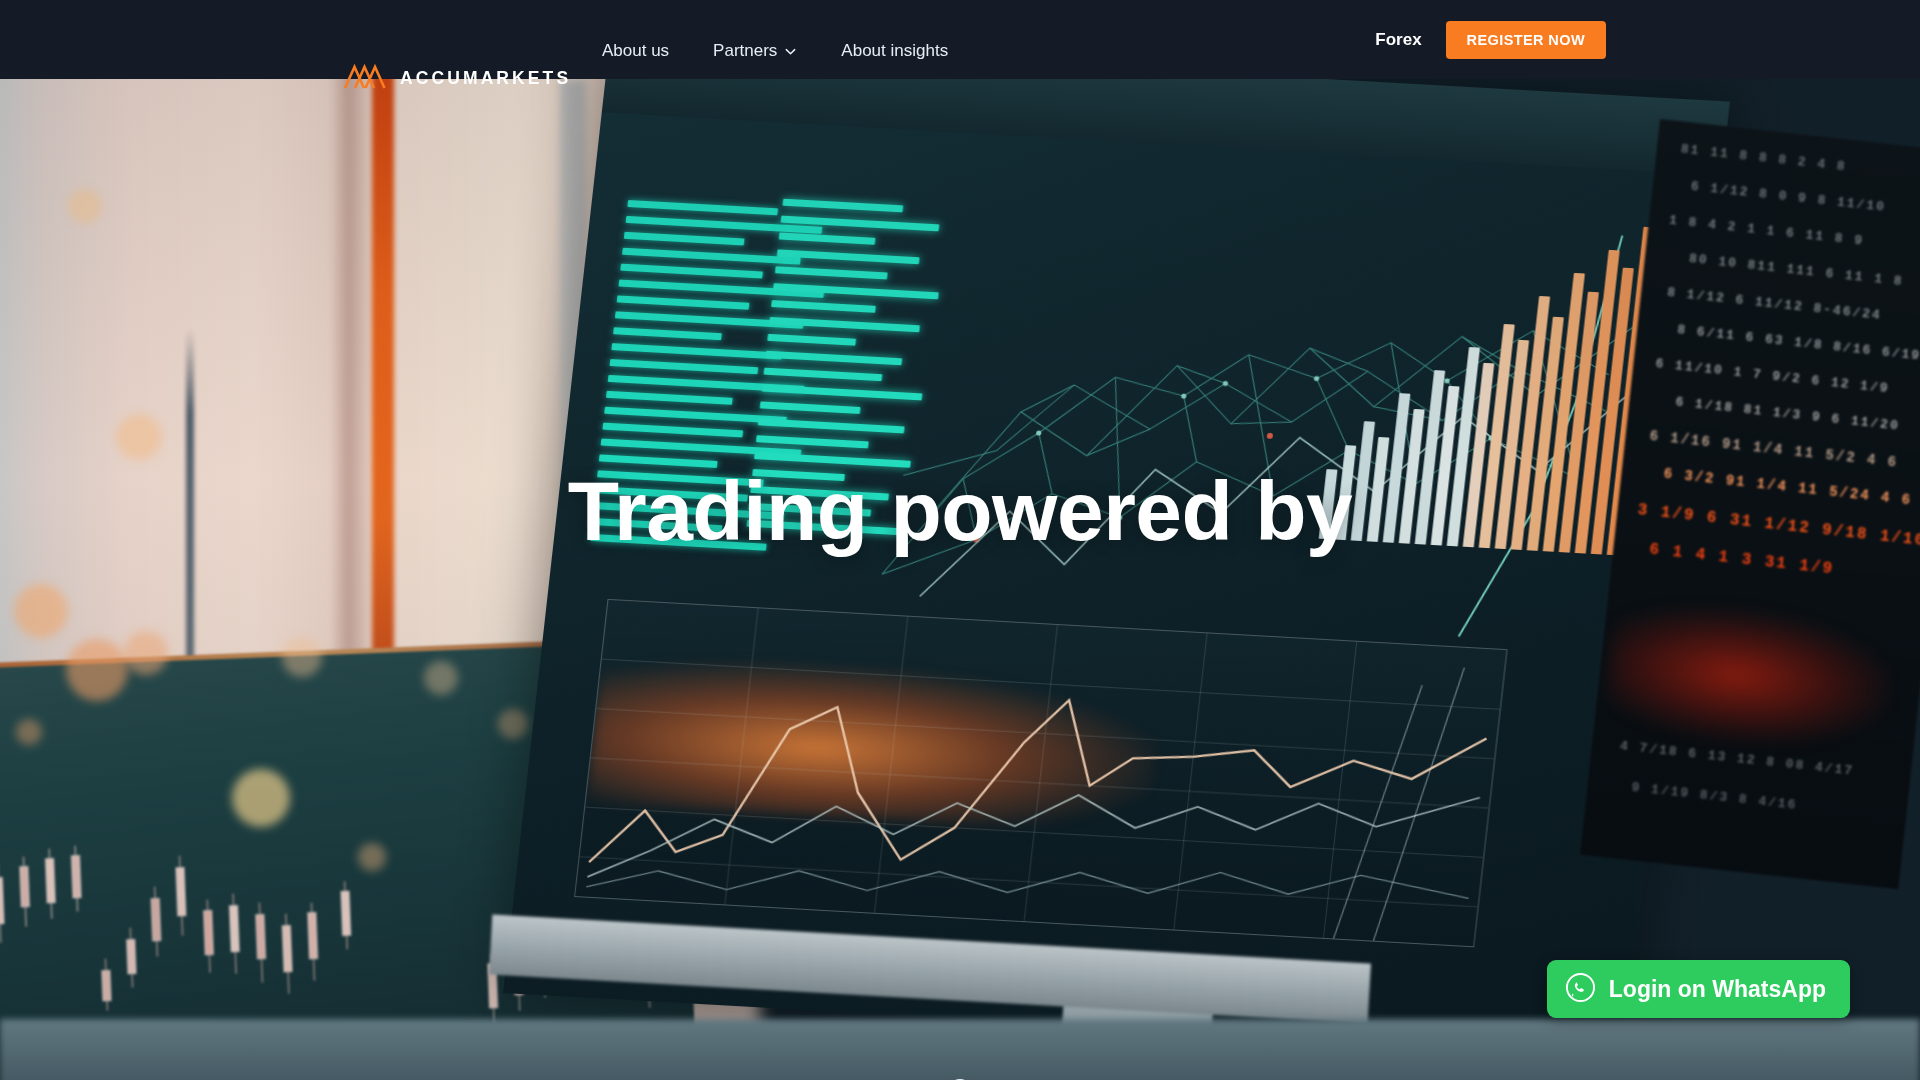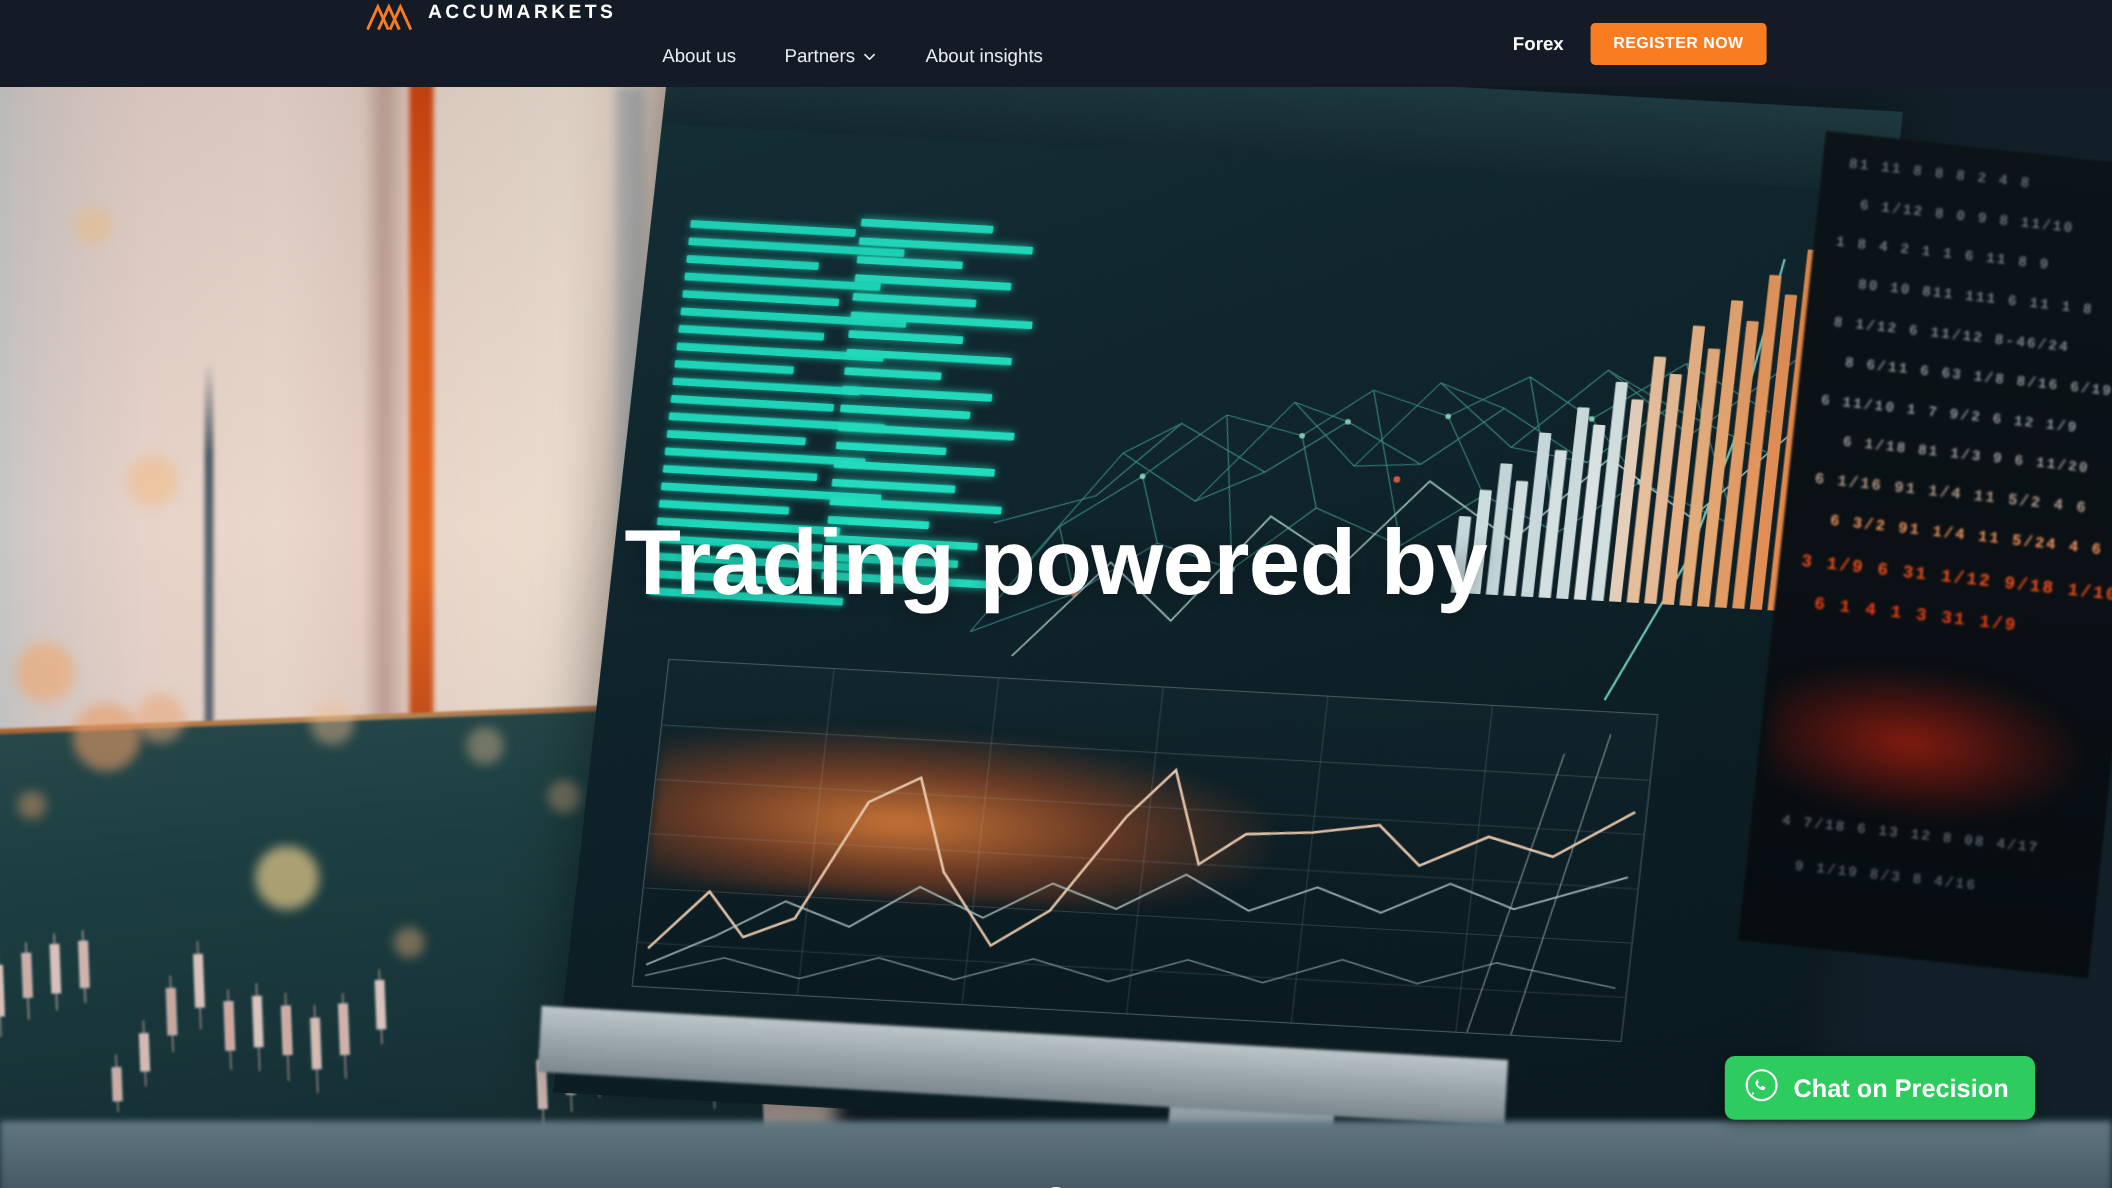--- a/index.html
+++ b/index.html
@@ -11,22 +11,22 @@
   }
 
   
   .header{
     position:absolute; top:0; left:0; width:1920px; height:79px;
     background:#141b27;
     display:flex; align-items:center;
     z-index:60;
   }
   .brand{
-    position:absolute; left:333px; top:0; height:89px;
-    display:flex; align-items:flex-start; gap:14px; cursor:pointer;
+    position:absolute; left:344px; top:0; height:89px;
+    display:flex; align-items:flex-end; gap:14px; cursor:pointer;
   }
   .brand-mark{ width:42px; height:28px; display:block; }
   .brand-name{
     color:#ffffff; font-size:17.5px; font-weight:600;
     letter-spacing:3.1px;
   }
 
   .nav{
     position:absolute; left:580px; top:0; height:102px;
     display:flex; align-items:center; gap:0px;
@@ -540,16 +540,16 @@
   </div>
 
   <div class="whatsapp">
     <span>
       <svg viewBox="0 0 32 32" width="31" height="31" aria-hidden="true">
         <circle cx="16" cy="16" r="14" fill="none" stroke="#ffffff" stroke-width="2"></circle>
         <path d="M11.2 10.6c.4-.1.8 0 1 .4l1 1.9c.2.4.1.8-.2 1.1l-.7.7c-.1.1-.2.3-.1.5.5 1.1 1.5 2.1 2.6 2.6.2.1.4 0 .5-.1l.7-.7c.3-.3.7-.4 1.1-.2l1.9 1c.4.2.5.6.4 1-.3 1-1.2 1.7-2.3 1.7-3.5 0-6.9-3.4-6.9-6.9 0-1.1.7-2 1.7-2.3z" fill="#ffffff"></path>
         <path d="M9 23.5 L6.8 26.2 L7.6 22.3 Z" fill="#ffffff"></path>
       </svg>
     </span>
-    <span class="whatsapp-label">Chat on Precision</span>
+    <span class="whatsapp-label">Login on WhatsApp</span>
   </div>
 
 </div>
 
 </body></html>

